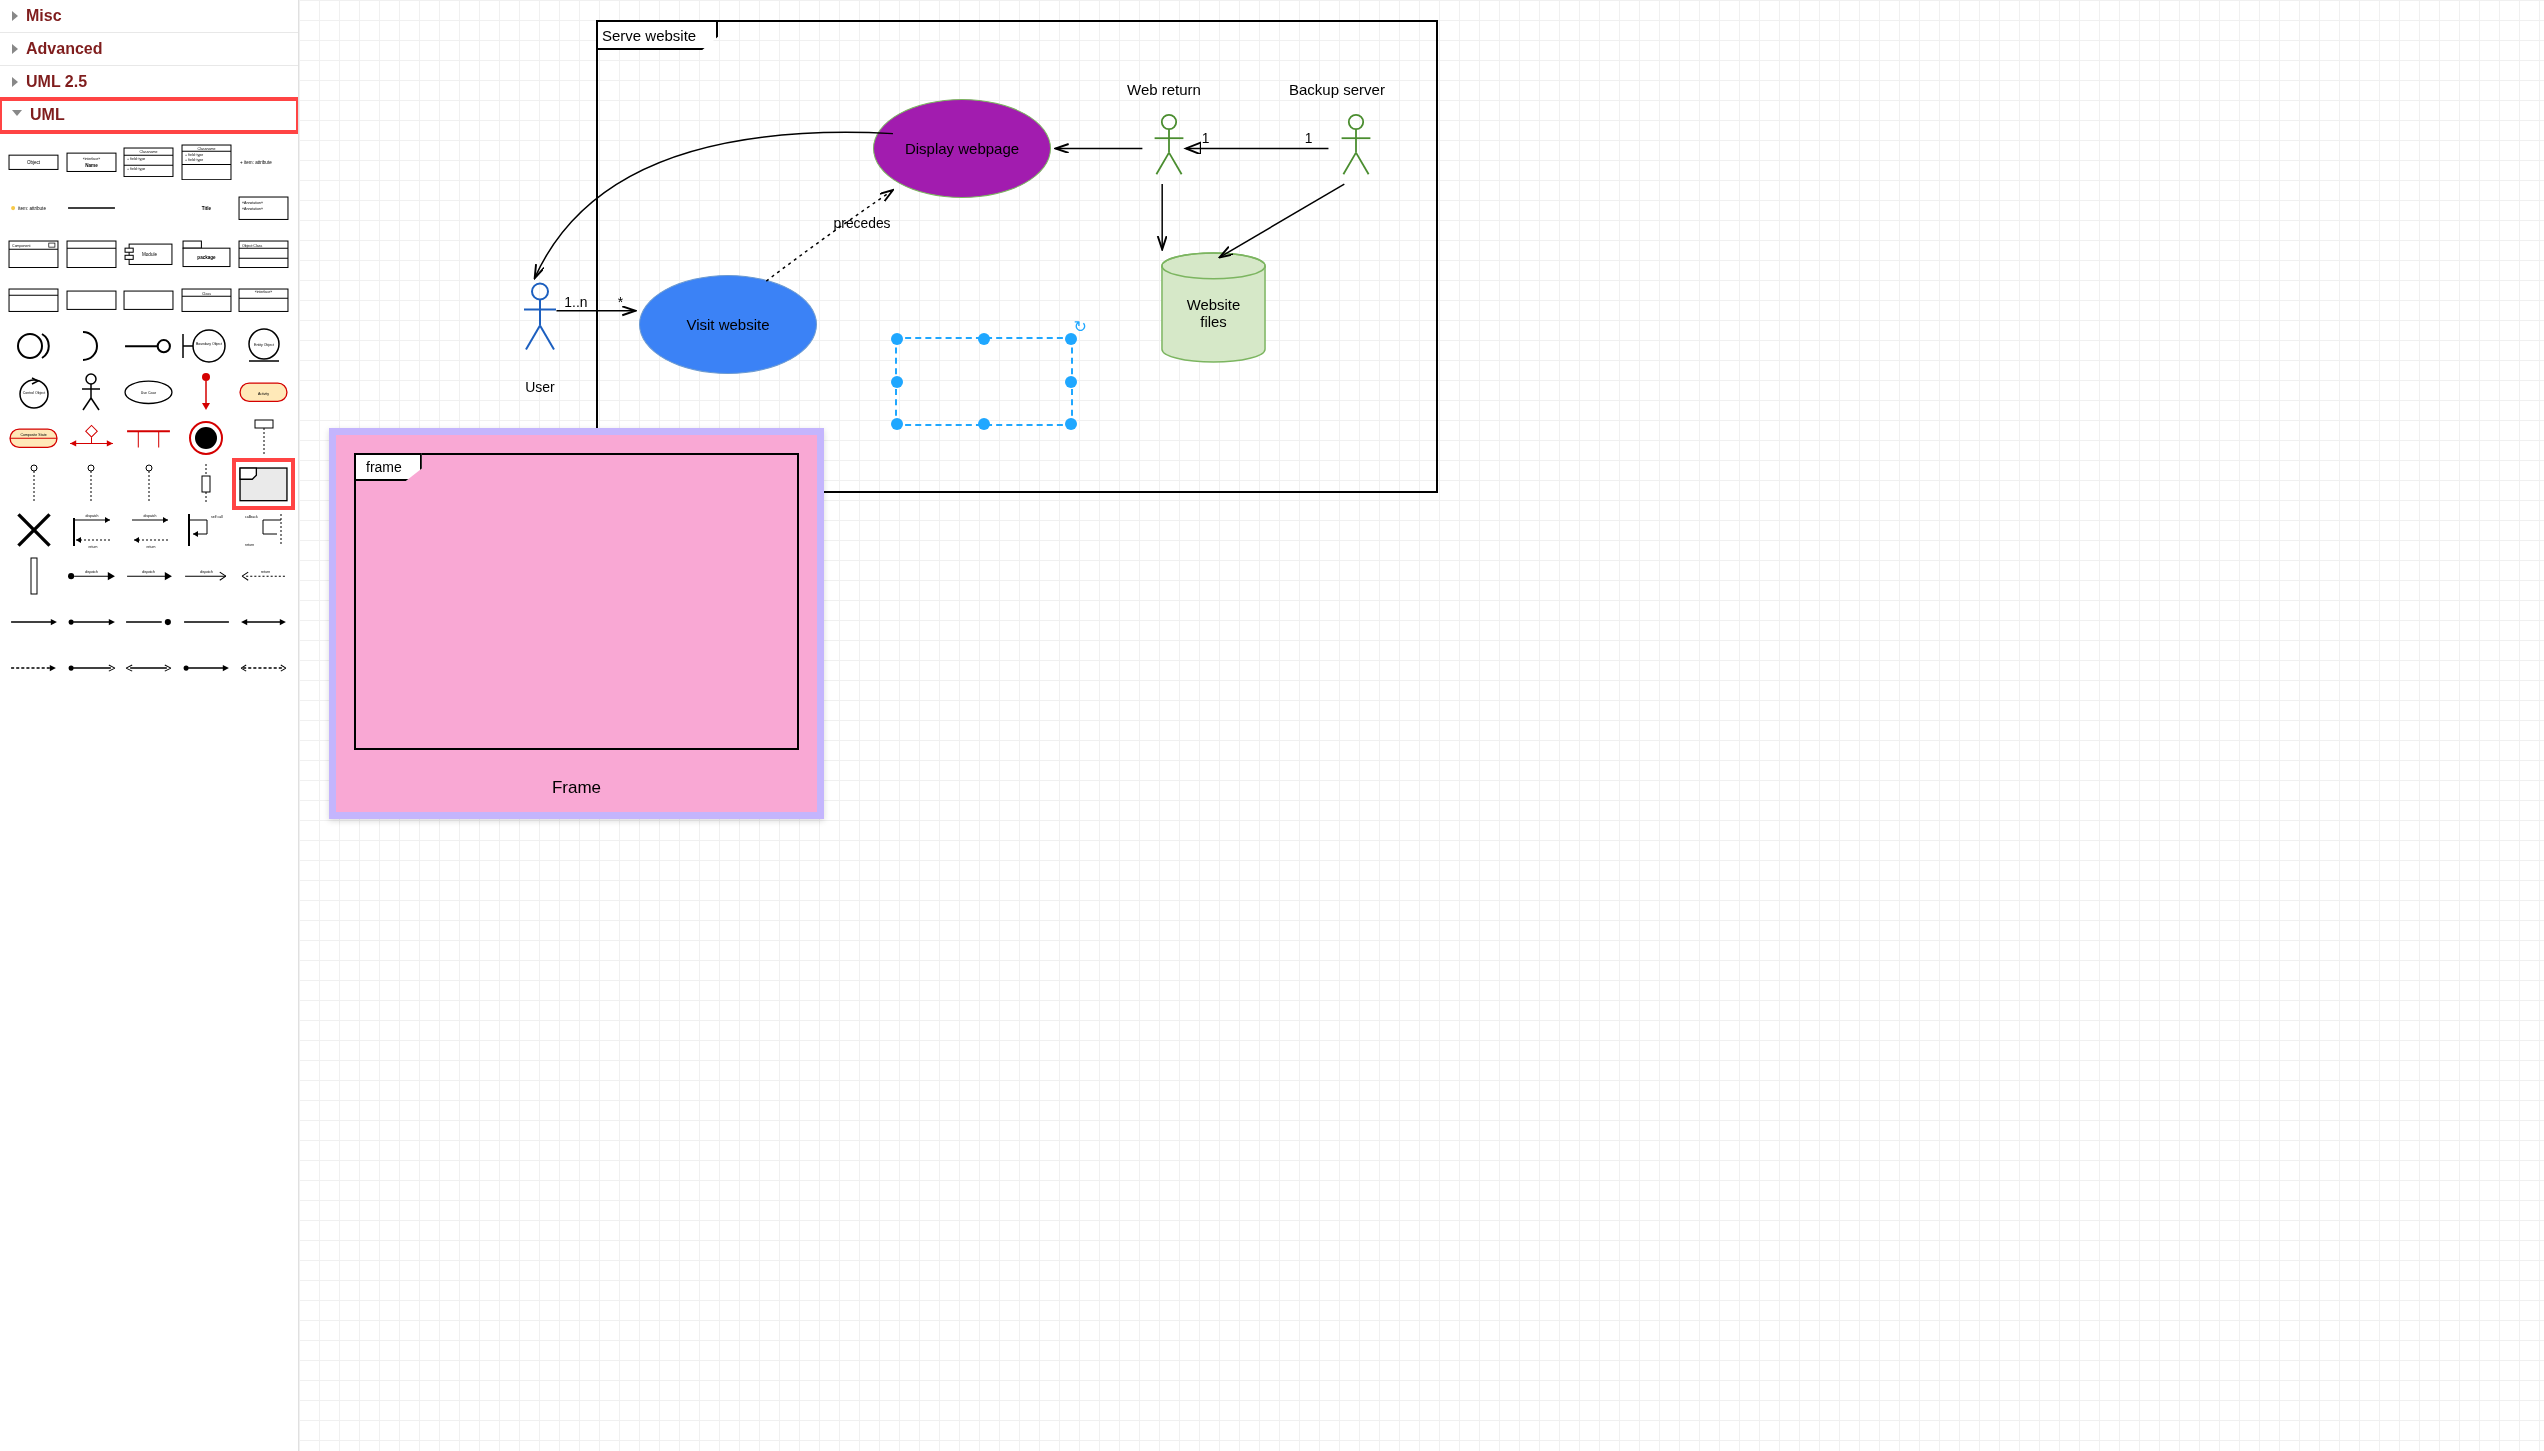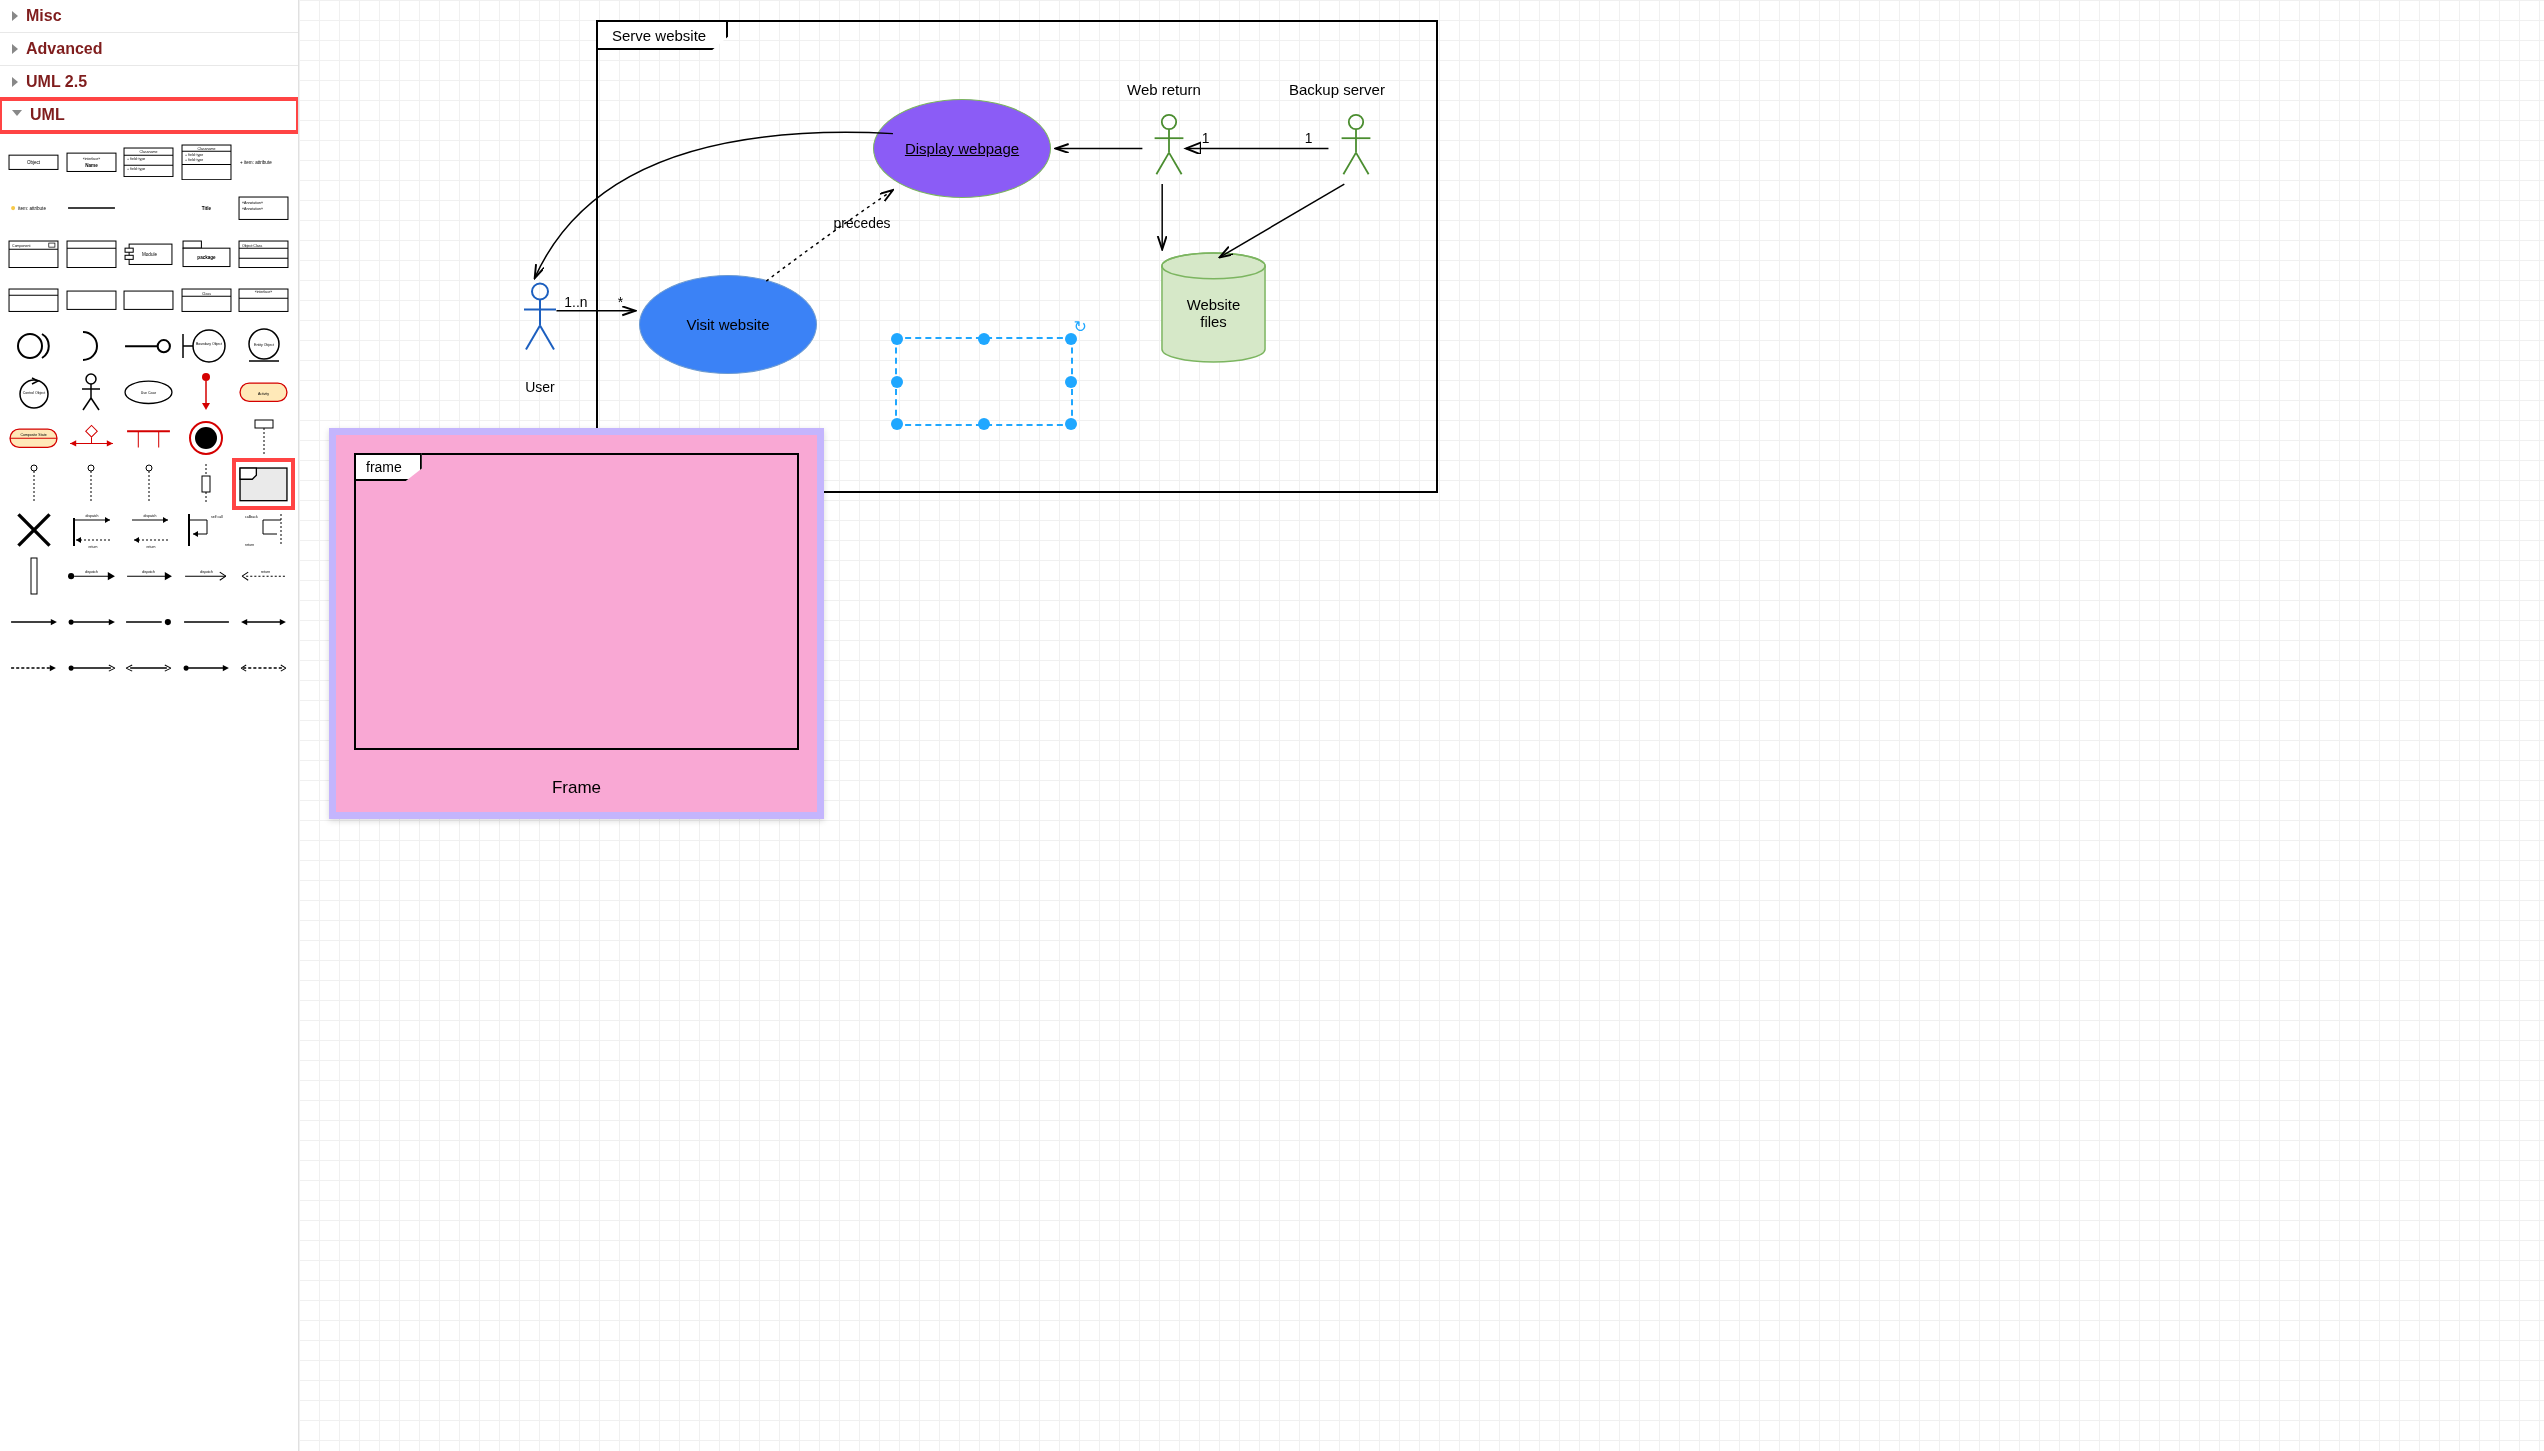--- a/index.html
+++ b/index.html
@@ -25,34 +25,34 @@
     position:absolute; inset:0;
     background-image:
       linear-gradient(#f0f0f0 1px, transparent 1px),
       linear-gradient(90deg, #f0f0f0 1px, transparent 1px);
     background-size: 20px 20px;
   }
   .canvas { position:absolute; inset:0; }
 
   
   .frame-box { position:absolute; border:2px solid #000; background:transparent; }
-  .frame-tab { position:absolute; left:-2px; top:-2px; height:30px; border:2px solid #000; background:#fff; display:flex; align-items:center; padding:0 20px 0 14px; font-size:15px;
+  .frame-tab { position:absolute; left:-2px; top:-2px; height:30px; border:2px solid #000; background:#fff; display:flex; align-items:center; padding:0 20px 0 4px; font-size:15px;
     clip-path: polygon(0 0, 100% 0, 100% 55%, calc(100% - 16px) 100%, 0 100%);
   }
 
   
   .actor { position:absolute; width:50px; text-align:center; color:#1c5fbf; }
   .actor svg { stroke:#1c5fbf; fill:none; stroke-width:2; }
   .actor.green svg { stroke:#4a8d2f; }
   .actor-label { color:#000; font-size:14px; margin-top:19px; white-space:nowrap; }
 
   
   .usecase { position:absolute; border-radius:50%; display:flex; align-items:center; justify-content:center; font-size:15px; border:1.5px solid #3b6fa8; }
   .usecase.blue { background:#3b82f6; border-color:#6d9bd1; }
-  .usecase.green { background:#8b5cf6; border-color:#7cb560;text-decoration:underline; }
+  .usecase.green { background:#a21caf; border-color:#7cb560; }
 
   
   .cylinder { position:absolute;margin-left:38px; }
   .cylinder svg { overflow:visible; }
 
   
   .overlay-svg { position:absolute; inset:0; pointer-events:none; }
   .overlay-svg text { font-size:14px; fill:#000; }
   .edge { stroke:#000; stroke-width:1.5; fill:none; }
   .edge-dash { stroke-dasharray:3 4; }

